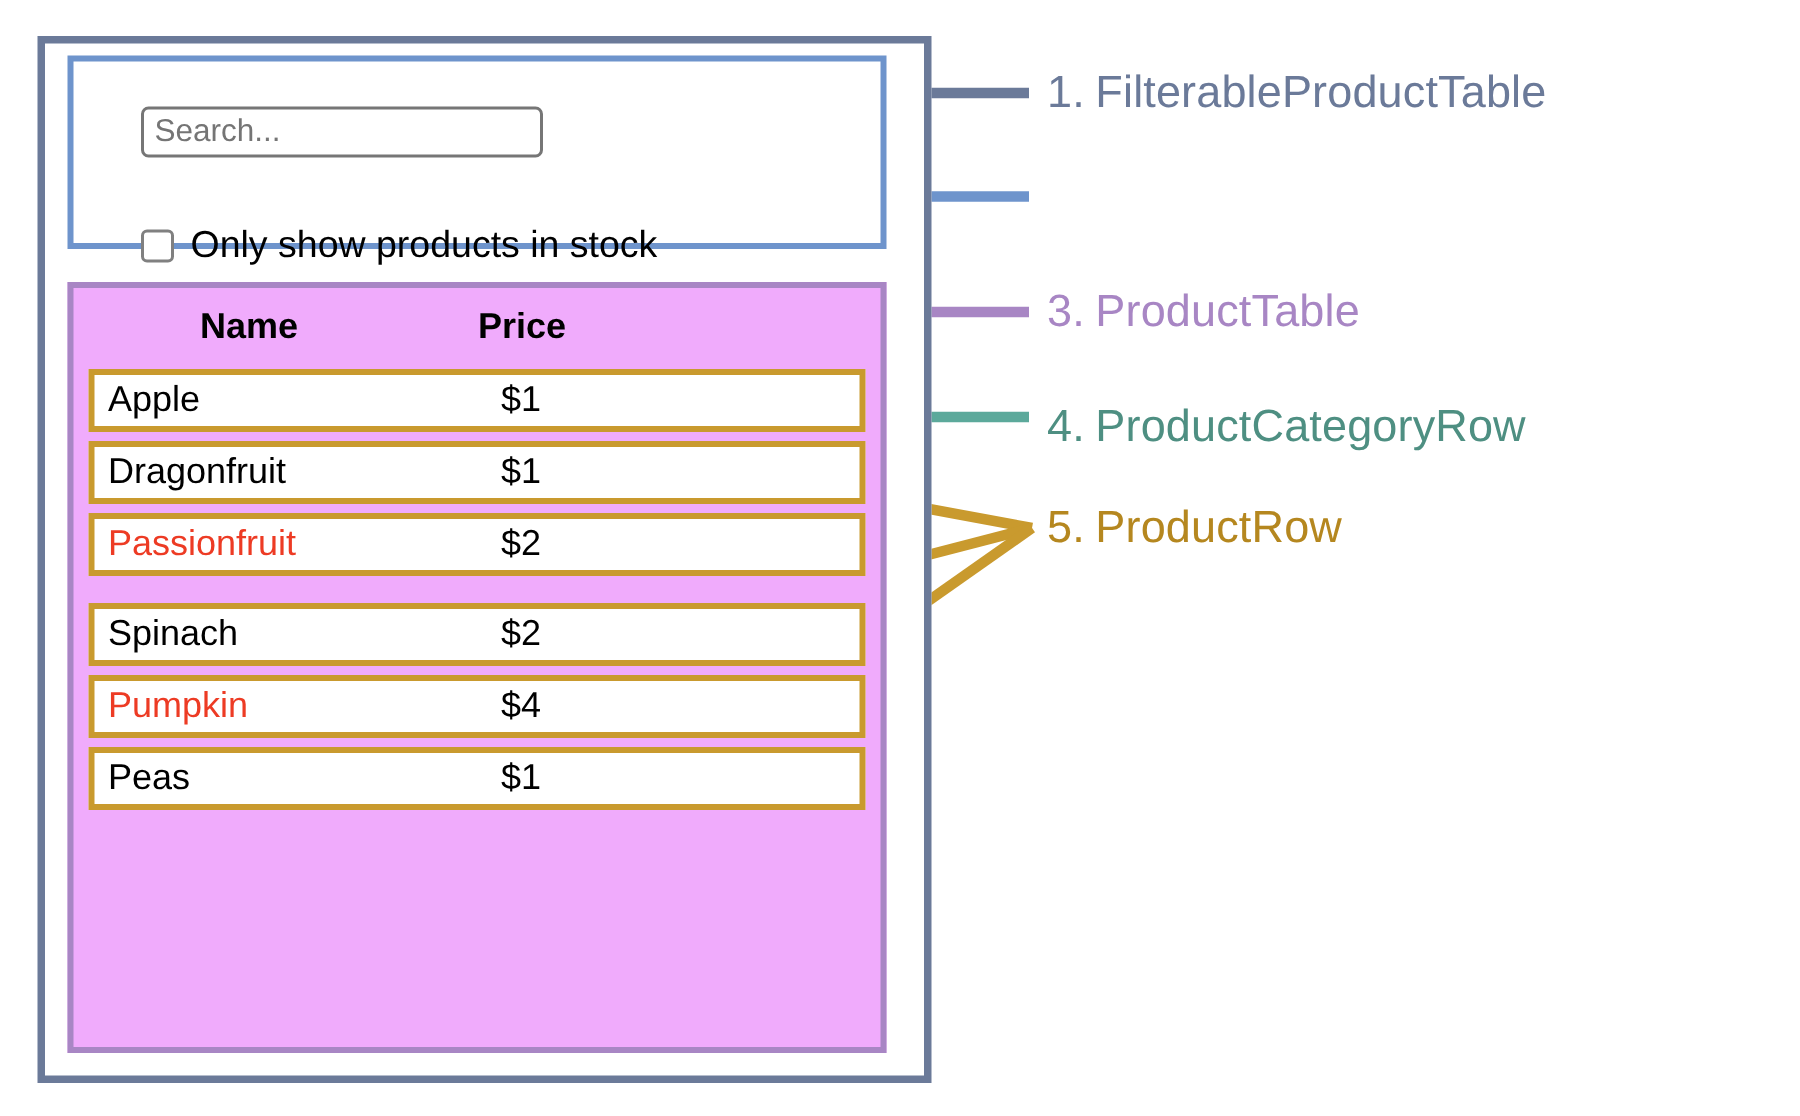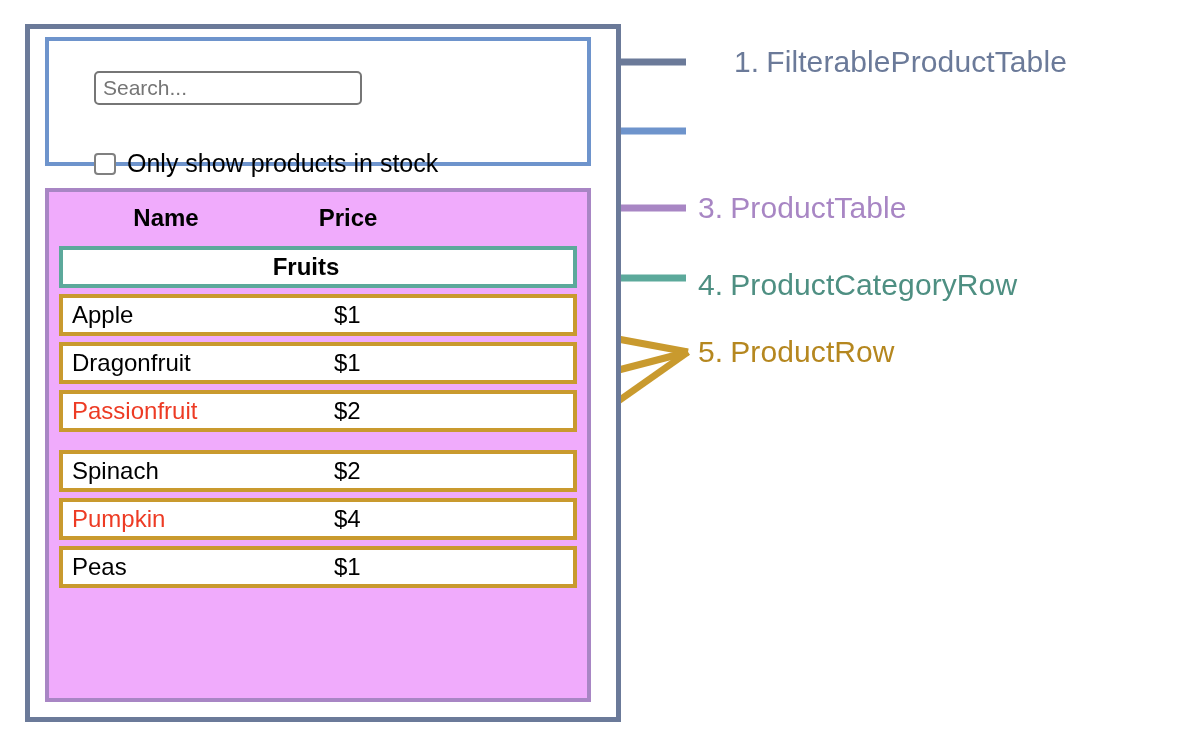--- a/index.html
+++ b/index.html
@@ -214,23 +214,20 @@
   </div>
 
   <div class="box-producttable">
     <div class="table-inner">
       <div class="thead">
         <span class="th-name">Name</span>
         <span class="th-price">Price</span>
       </div>
 
       <div class="rows" id="rows-host">
-          <div class="cat-row">
-            <span class="cat-label">Fruits</span>
-          </div>
           <div class="prod-row">
             <span class="cell-name">Apple</span>
             <span class="cell-price">$1</span>
           </div>
           <div class="prod-row">
             <span class="cell-name">Dragonfruit</span>
             <span class="cell-price">$1</span>
           </div>
           <div class="prod-row">
             <span class="cell-name out-of-stock">Passionfruit</span>
@@ -246,21 +243,21 @@
             <span class="cell-price">$4</span>
           </div>
           <div class="prod-row">
             <span class="cell-name">Peas</span>
             <span class="cell-price">$1</span>
           </div>
         </div>
     </div>
   </div>
 
-  <div class="legend-item" id="legend-1" style="left:734px; top:47px; color:#6b7a99;">
+  <div class="legend-item" id="legend-1" style="left:698px; top:47px; color:#6b7a99;">
     <span class="legend-num">1.</span><span>FilterableProductTable</span>
   </div>
 
 
   <div class="legend-item" id="legend-3" style="left:698px; top:193px; color:#a886c4;">
     <span class="legend-num">3.</span><span>ProductTable</span>
   </div>
 
   <div class="legend-item" id="legend-4" style="left:698px; top:270px; color:#4e8f82;">
     <span class="legend-num">4.</span><span>ProductCategoryRow</span>

